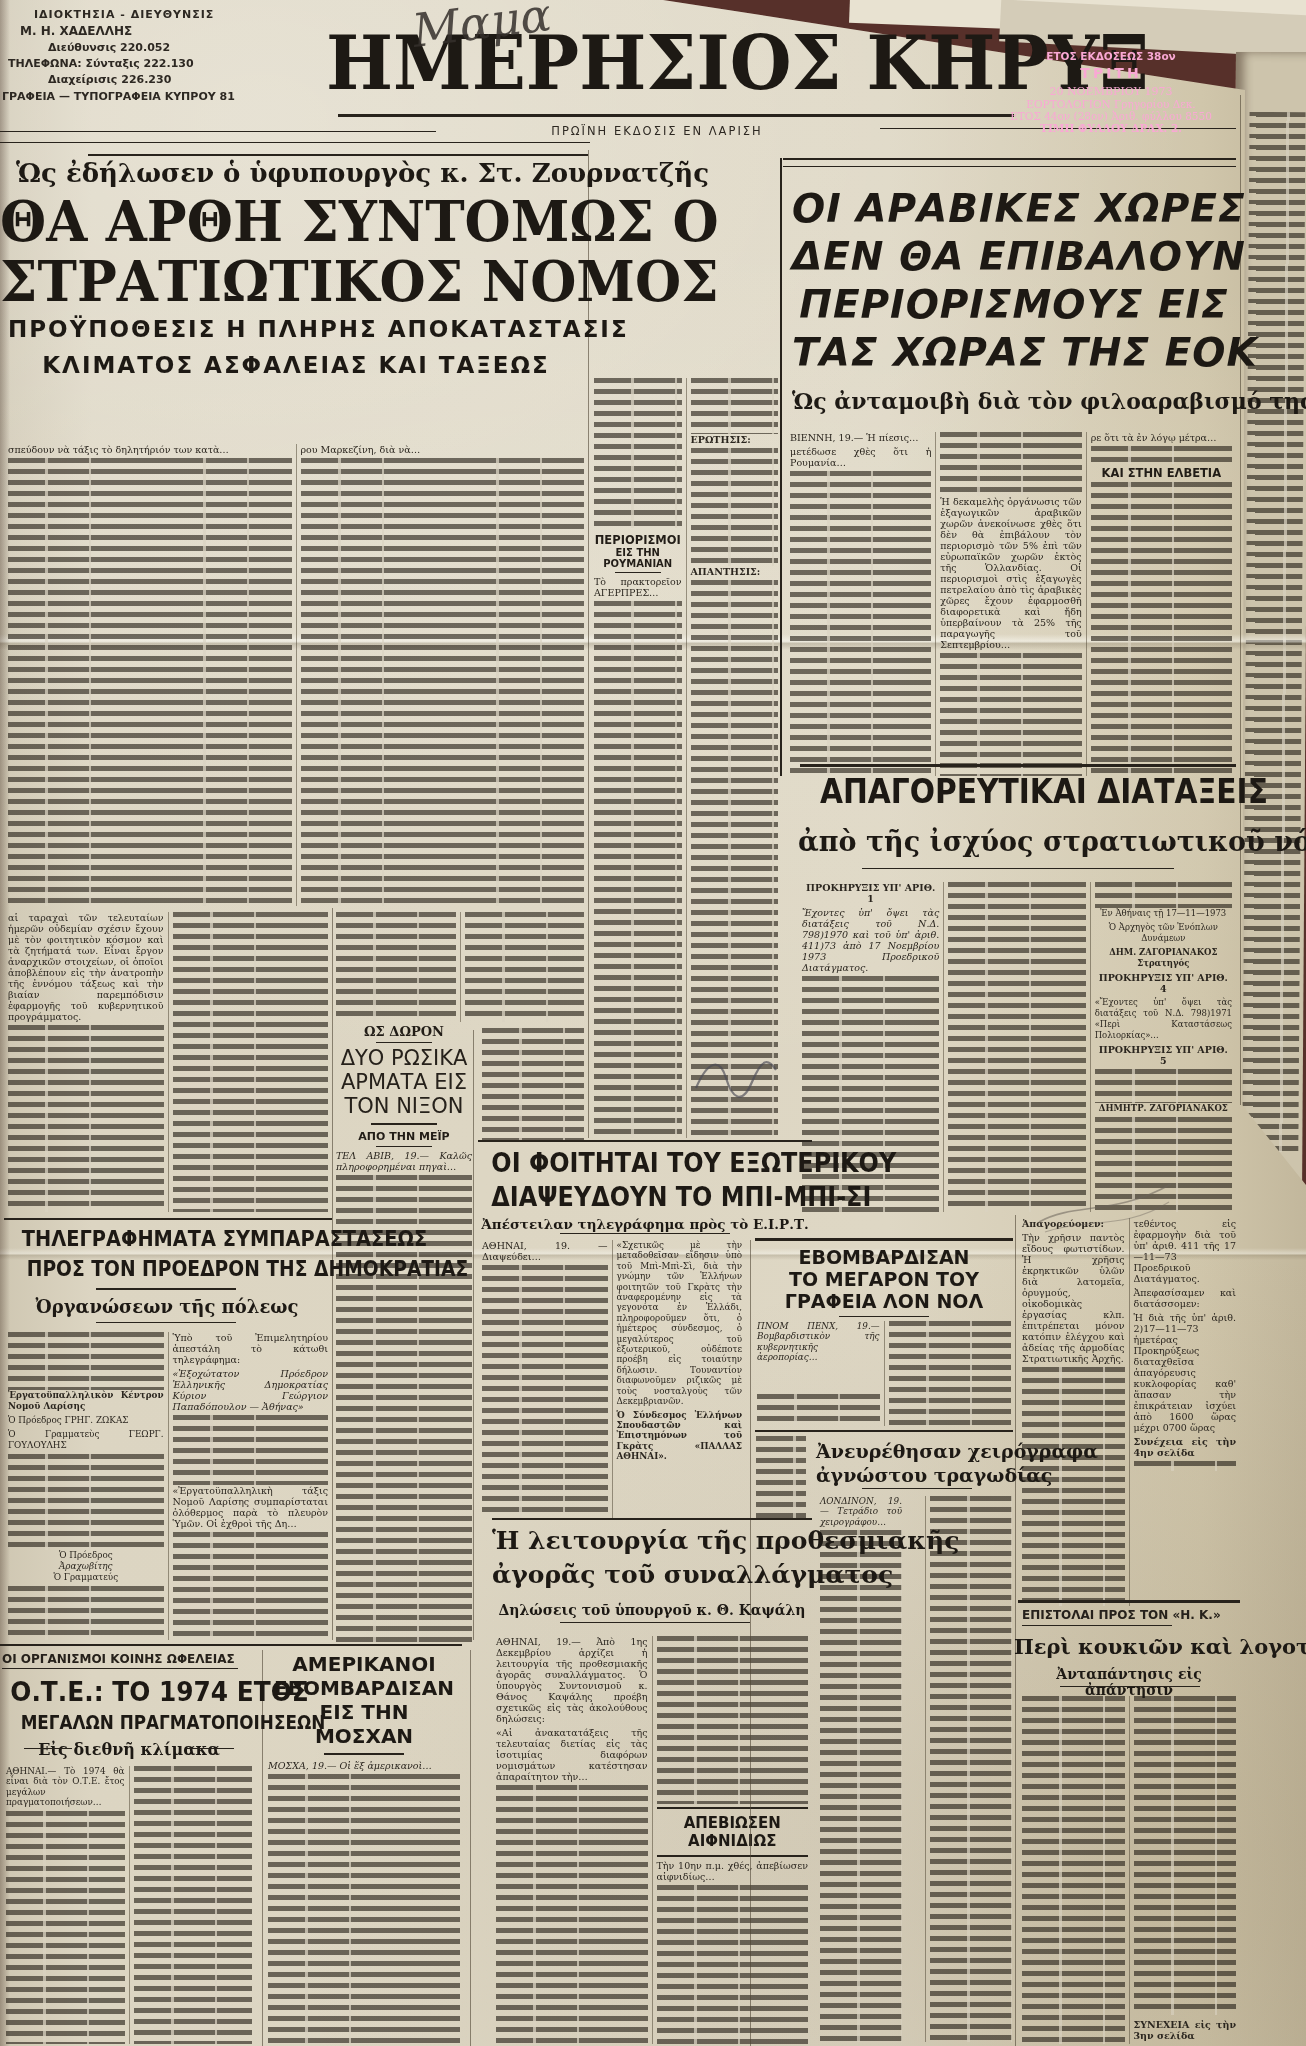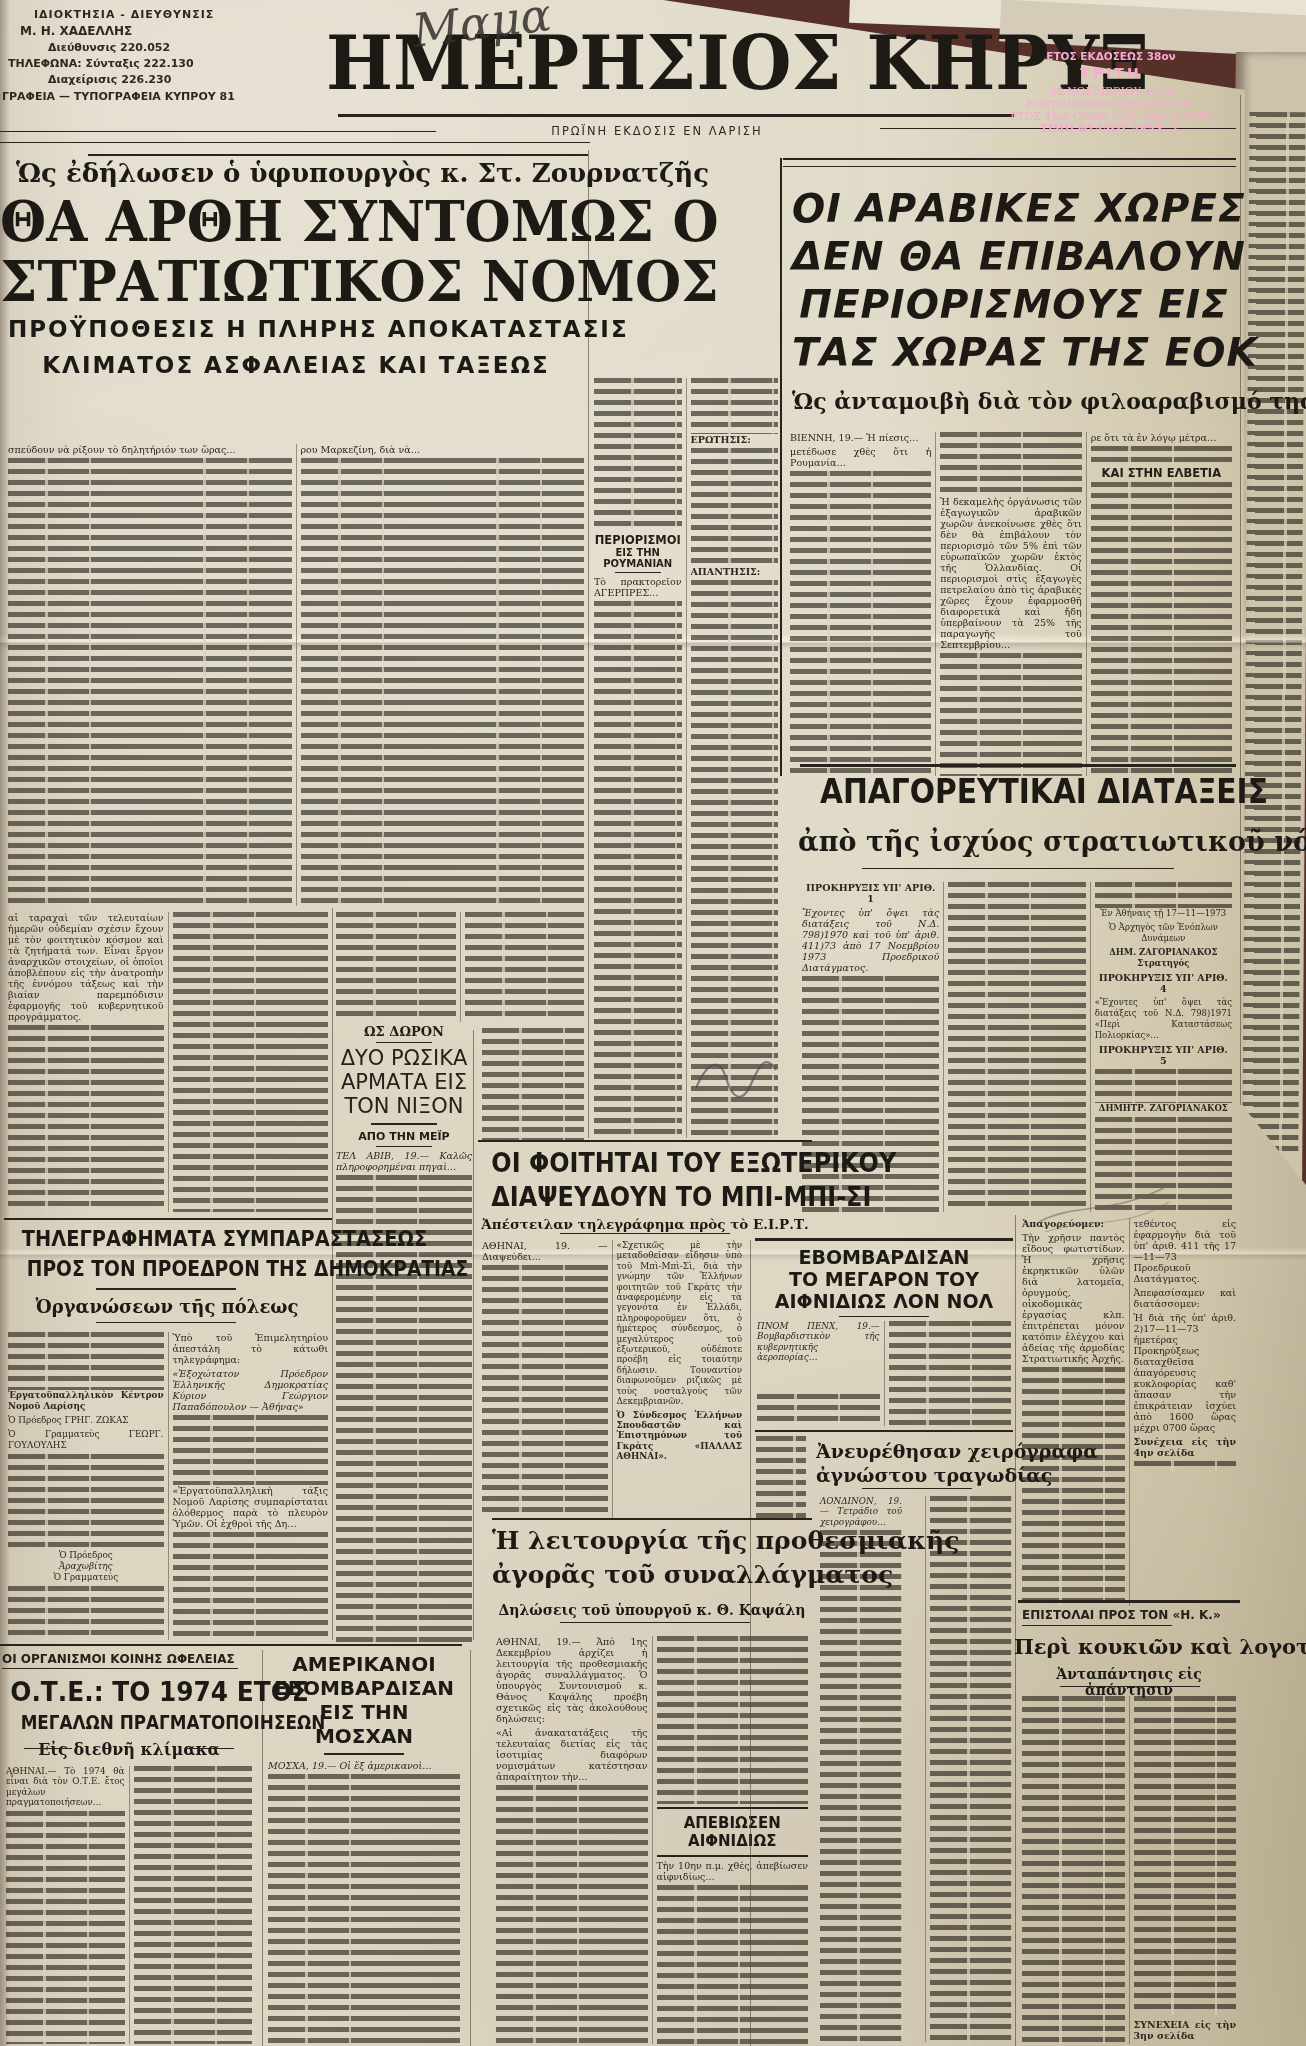--- a/index.html
+++ b/index.html
@@ -86,21 +86,21 @@
 
 <div class="hr" style="left:88px;top:154px;width:500px;height:2px;"></div>
 <div class="t serifhead" style="left:16px;top:158px;width:560px;font-size:26px;font-weight:600;text-align:right;white-space:nowrap;z-index:5;">Ὡς ἐδήλωσεν ὁ ὑφυπουργὸς κ. Στ. Ζουρνατζῆς</div>
 <div class="t serifhead" style="left:0;top:190px;width:588px;font-size:53px;text-align:center;white-space:nowrap;z-index:5;transform:scaleY(1.04);">ΘΑ ΑΡΘΗ ΣΥΝΤΟΜΩΣ Ο</div>
 <div class="t serifhead" style="left:0;top:250px;width:588px;font-size:53px;text-align:center;white-space:nowrap;z-index:5;transform:scaleY(1.04);">ΣΤΡΑΤΙΩΤΙΚΟΣ ΝΟΜΟΣ</div>
 <div class="t sanshead" style="left:8px;top:316px;width:576px;font-size:23px;letter-spacing:2px;text-align:center;white-space:nowrap;z-index:5;">ΠΡΟΫΠΟΘΕΣΙΣ Η ΠΛΗΡΗΣ ΑΠΟΚΑΤΑΣΤΑΣΙΣ</div>
 <div class="t sanshead" style="left:40px;top:352px;width:512px;font-size:23px;letter-spacing:2px;text-align:center;white-space:nowrap;z-index:5;">ΚΛΙΜΑΤΟΣ ΑΣΦΑΛΕΙΑΣ ΚΑΙ ΤΑΞΕΩΣ</div>
 
 <div class="cols" style="left:4px;top:444px;width:584px;height:462px;">
   <div class="c">
-    <p class="c-bt">σπεύδουν νὰ ρίξουν τὸ δηλητήριόν των ὥρας…</p>
+    <p class="c-bt">σπεύδουν νὰ τάξις τὸ δηλητήριόν των κατὰ…</p>
     <div class="fx"></div>
   </div>
   <div class="c">
     <p class="c-bt">ρου Μαρκεζίνη, διὰ νὰ…</p>
     <div class="fx"></div>
   </div>
 </div>
 
 <div class="cols" style="left:4px;top:912px;width:328px;height:300px;">
   <div class="c">
@@ -322,21 +322,21 @@
     <p class="c-bt">Τὴν 10ην π.μ. χθές, ἀπεβίωσεν αἰφνιδίως…</p>
     <div class="fx"></div>
   </div>
 </div>
 
 <div class="hr" style="left:755px;top:1238px;width:258px;height:3px;"></div>
 <div class="hr" style="left:755px;top:1430px;width:258px;height:2px;"></div>
 <div class="t" style="left:757px;top:1246px;width:254px;height:180px;z-index:4;display:flex;flex-direction:column;">
   <div class="sanshead ctr" style="font-size:19px;">ΕΒΟΜΒΑΡΔΙΣΑΝ</div>
   <div class="sanshead ctr" style="font-size:19px;">ΤΟ ΜΕΓΑΡΟΝ ΤΟΥ</div>
-  <div class="sanshead ctr" style="font-size:19px;">ΑΙΦΝΙΔΙΩΣ ΛΟΝ ΝΟΛ</div>
+  <div class="sanshead ctr" style="font-size:19px;">ΓΡΑΦΕΙΑ ΛΟΝ ΝΟΛ</div>
   <div class="hri" style="width:90px;margin:4px auto;height:1px;"></div>
   <div style="display:flex;flex:1;min-height:0;">
     <div style="flex:1;display:flex;flex-direction:column;padding-right:4px;gap:28px;">
       <p class="c-bt" style="font-style:italic;font-size:8.8px;line-height:10.4px;">ΠΝΟΜ ΠΕΝΧ, 19.— Βομβαρδιστικὸν τῆς κυβερνητικῆς ἀεροπορίας…</p>
       <div class="fx"></div>
     </div>
     <div style="flex:1;display:flex;flex-direction:column;border-left:1px solid rgba(86,76,58,.55);padding-left:4px;">
       <div class="fx"></div>
     </div>
   </div>

